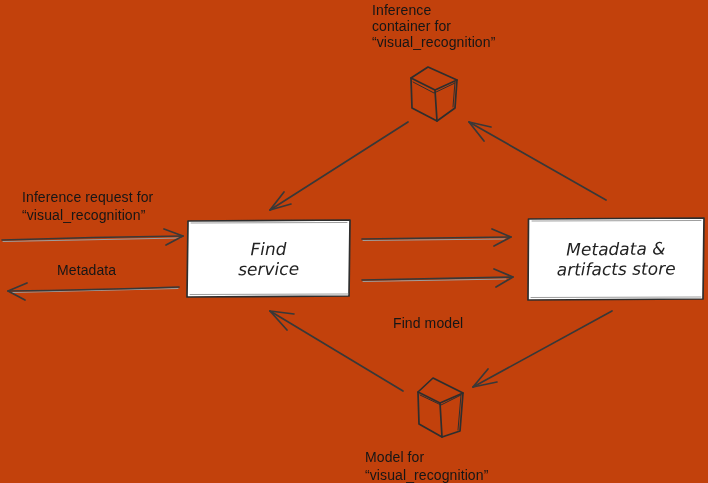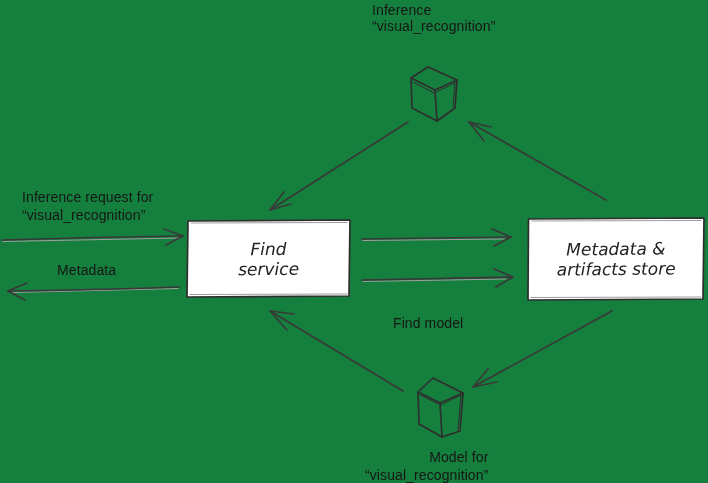--- a/index.html
+++ b/index.html
@@ -1,18 +1,18 @@
 <!DOCTYPE html>
 <html><head>
 <meta charset="utf-8">
 <style>
   html,body { margin:0; padding:0; background:#ffffff; }
   .canvas {
     position:relative; width:708px; height:483px;
-    background:#15803d; overflow:hidden;
+    background:#c2410c; overflow:hidden;
     font-family:"Liberation Sans", sans-serif;
     color:#161616;
   }
   svg.layer { position:absolute; left:0; top:0; }
   .ink   { fill:none; stroke:#2e2e2e; stroke-width:1.7; stroke-linecap:round; stroke-linejoin:round; }
   .thin  { stroke-width:1; }
   .boxfill { fill:#ffffff; }
   .ghost { fill:none; stroke:#9e9e9e; stroke-width:1; stroke-linecap:round; }
   .arrow { fill:none; stroke:#383838; stroke-width:1.7; stroke-linecap:round; stroke-linejoin:round; }
 
@@ -107,34 +107,35 @@
     </g>
 
     <g>
       <path class="arrow" d="M612 311 L473 387"></path>
       <path class="arrow" d="M473 387 L488 369 M473 387 L497 382"></path>
     </g>
   </svg>
 
   <div class="ann lh16" style="left:372px; top:2px;">
     <div>Inference</div>
+    <div>container for</div>
     <div>“visual_recognition”</div>
   </div>
 
   <div class="ann lh18" style="left:22px; top:188px;">
     <div>Inference request for</div>
     <div>“visual_recognition”</div>
   </div>
 
   <div class="ann" style="left:57px; top:262px;">Metadata</div>
 
 
   <div class="ann" style="left:393px; top:287px;margin-top:28px;">Find model</div>
 
-  <div class="ann lh18" style="left:365px; top:448px;text-align:right;">
+  <div class="ann lh18" style="left:365px; top:448px;">
     <div>Model for</div>
     <div>“visual_recognition”</div>
   </div>
 
   <div class="node-label" style="left:187px; top:220px; width:163px; height:77px;">
     <div>Find</div>
     <div>service</div>
   </div>
 
   <div class="node-label" style="left:528px; top:218px; width:176px; height:82px;">

